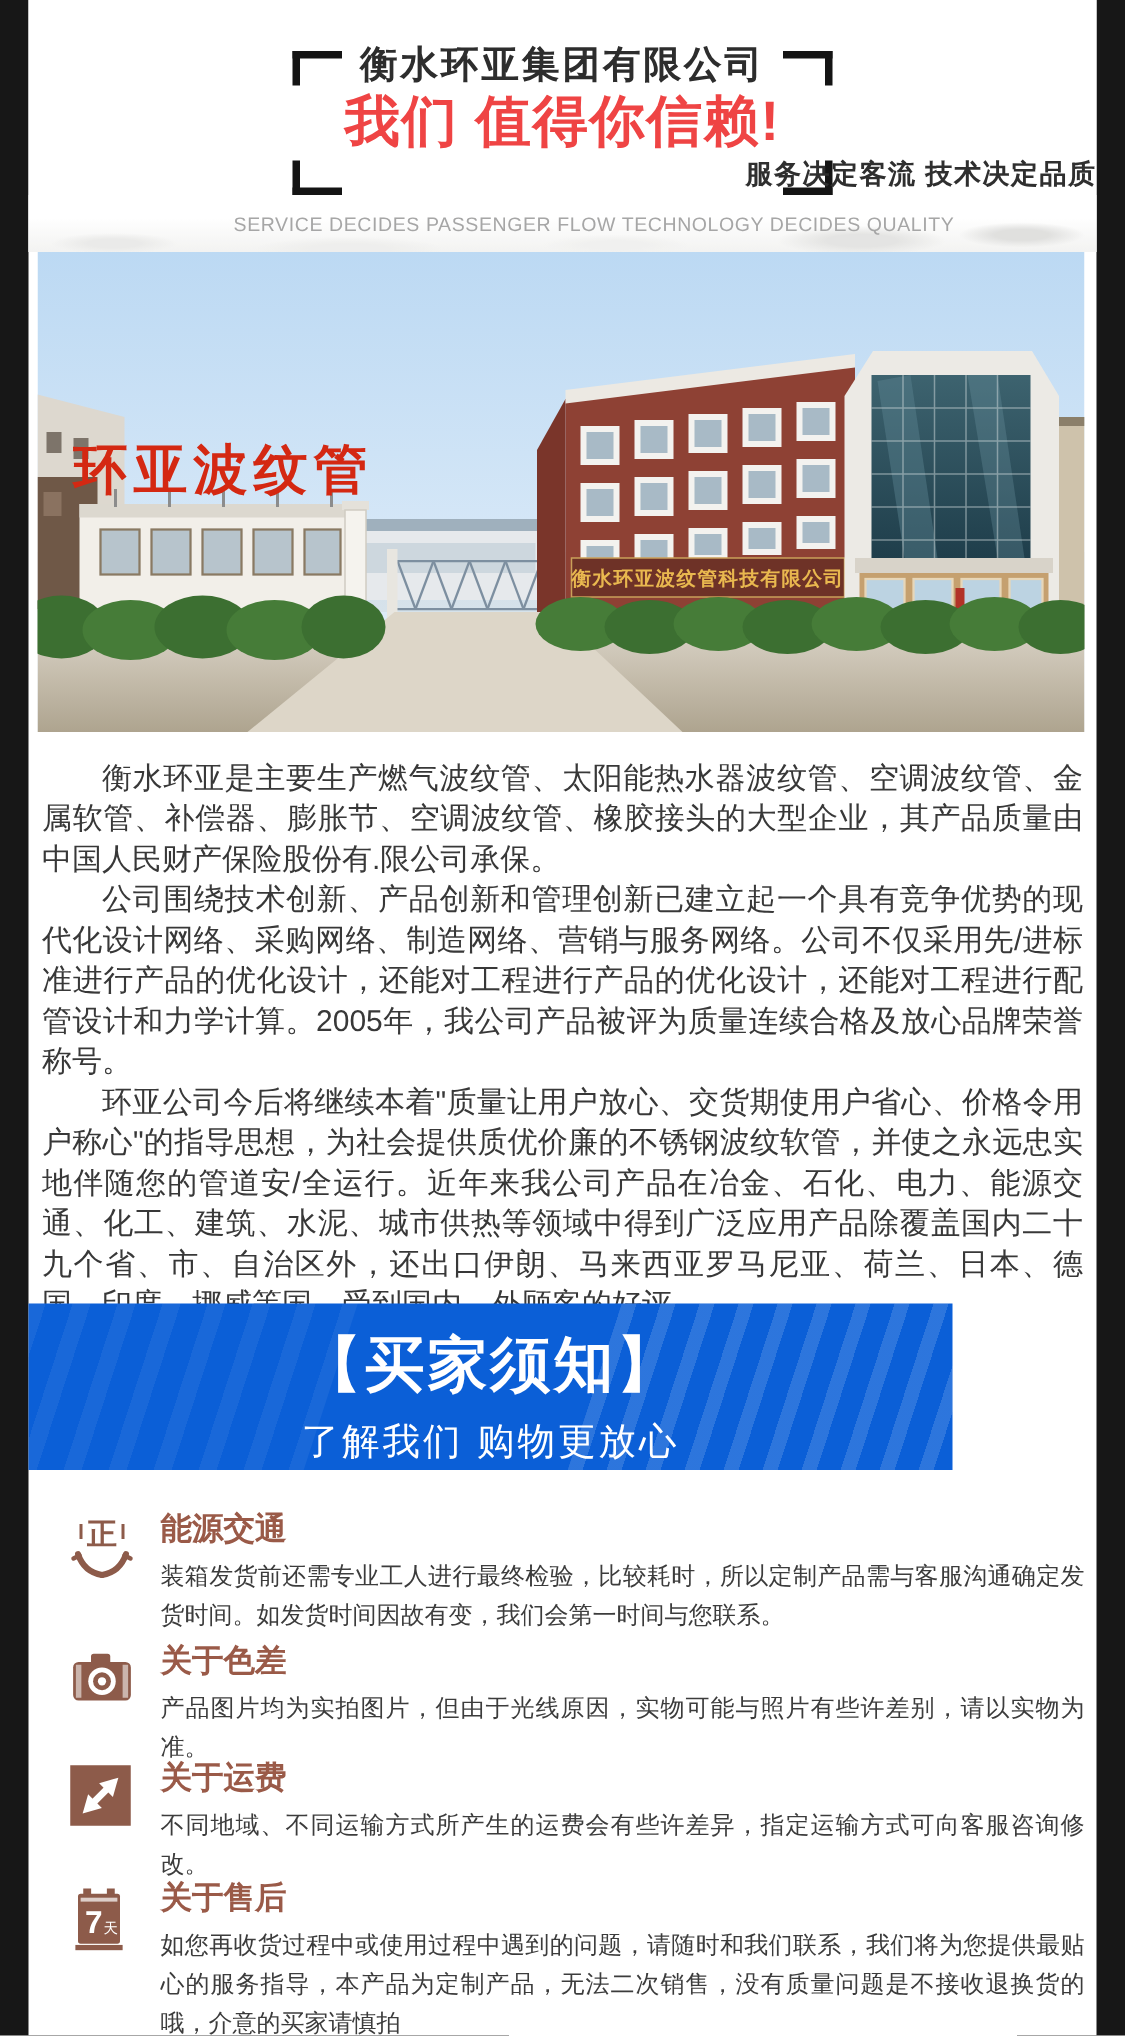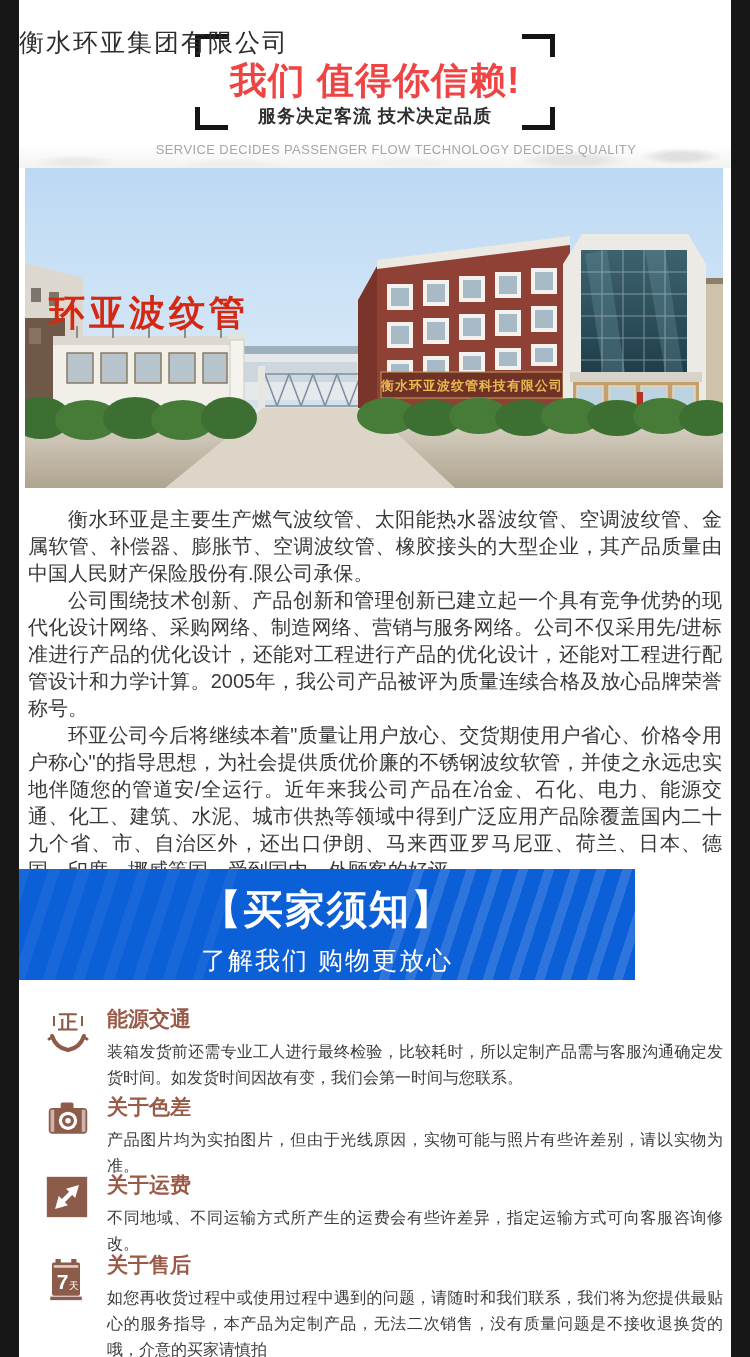--- a/index.html
+++ b/index.html
@@ -7,25 +7,25 @@
     width:750px;height:1357px;position:relative;overflow:hidden;
     background:#171717;
     font-family:"Liberation Sans","DejaVu Sans",sans-serif;
   }
   .content{
     position:absolute;left:19px;top:0;width:712px;height:1357px;
     background:#ffffff;
   }
   
   .header{position:absolute;top:0;left:0;width:712px;height:168px;background:#fff;}
-  .company-name{position:absolute;top:26px;width:100%;
-    font-size:25px;letter-spacing:2px;color:#2d2d2d;font-weight:400;}
+  .company-name{position:absolute;top:26px;width:100%;text-align:center;
+    font-size:25px;letter-spacing:2px;color:#2d2d2d;font-weight:700;}
   .slogan{position:absolute;top:56px;width:100%;text-align:center;
     font-size:37px;font-weight:900;color:#ef4444;letter-spacing:1px;}
-  .sub-slogan{position:absolute;top:104px;width:100%;text-align:center;
+  .sub-slogan{position:absolute;top:104px;width:100%;text-align:right;
     font-size:18px;font-weight:700;color:#2f2f2f;letter-spacing:1px;}
   .bracket{position:absolute;width:28px;height:18px;border:0 solid #141414;}
   .bracket.tl{left:176px;top:34px;border-left-width:5px;border-top-width:5px;}
   .bracket.tr{right:176px;top:34px;border-right-width:5px;border-top-width:5px;}
   .bracket.bl{left:176px;top:107px;border-left-width:5px;border-bottom-width:5px;}
   .bracket.br{right:176px;top:107px;border-right-width:5px;border-bottom-width:5px;}
   .english-caption{position:absolute;top:142px;width:100%;text-align:center;
     font-size:13px;color:#a6a6a6;letter-spacing:.4px;margin-left:21px;}
   .header-texture{position:absolute;bottom:0;left:0;width:100%;height:38px;opacity:.75;
     background:

